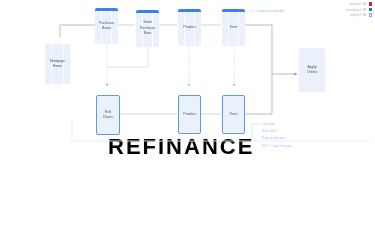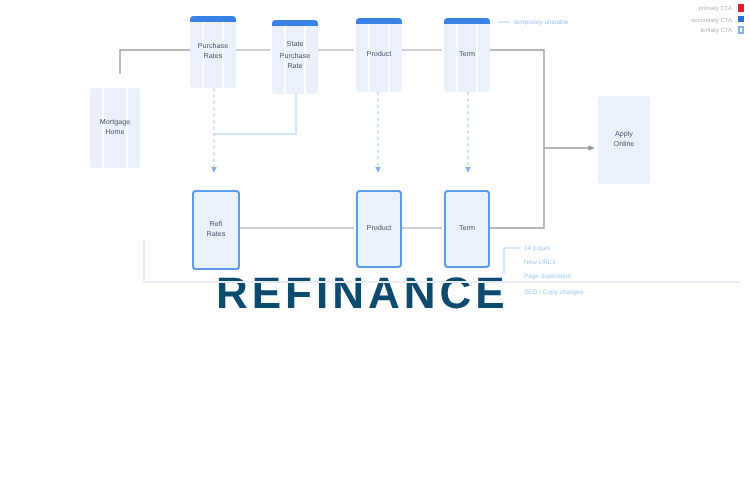--- a/index.html
+++ b/index.html
@@ -18,21 +18,21 @@
   }
 
   
   .watermark {
     position: absolute;
     left: 108px;
     top: 134px;
     font-size: 22px;
     letter-spacing: 2px;
     font-weight: 700;
-    color: #0c4a6e;
+    color: #000000;
     white-space: nowrap;
     user-select: none;
   }
 
   
   .wires {
     position: absolute;
     left: 0; top: 0;
     width: 375px; height: 155px;
   }

